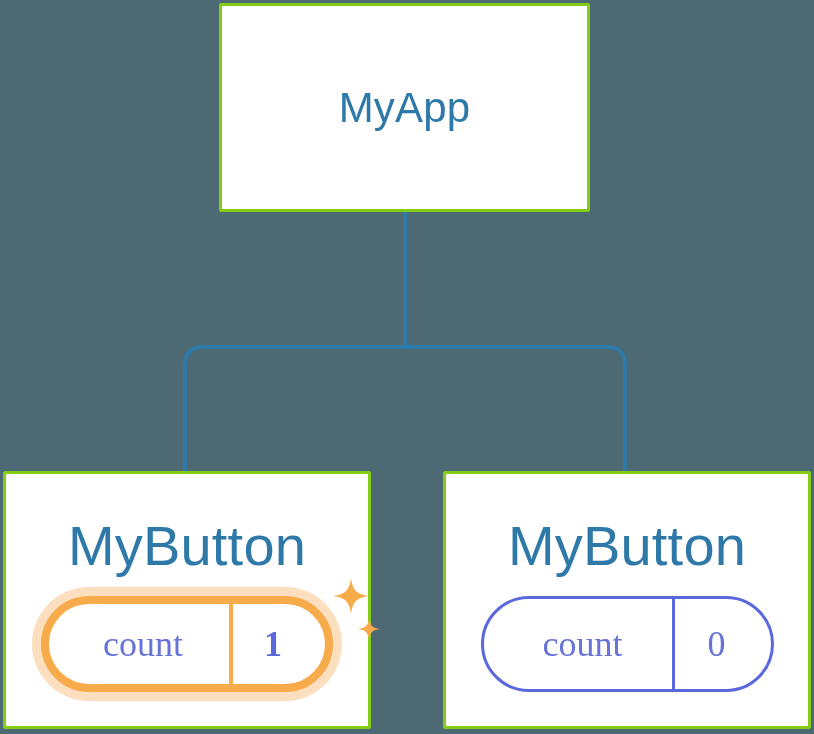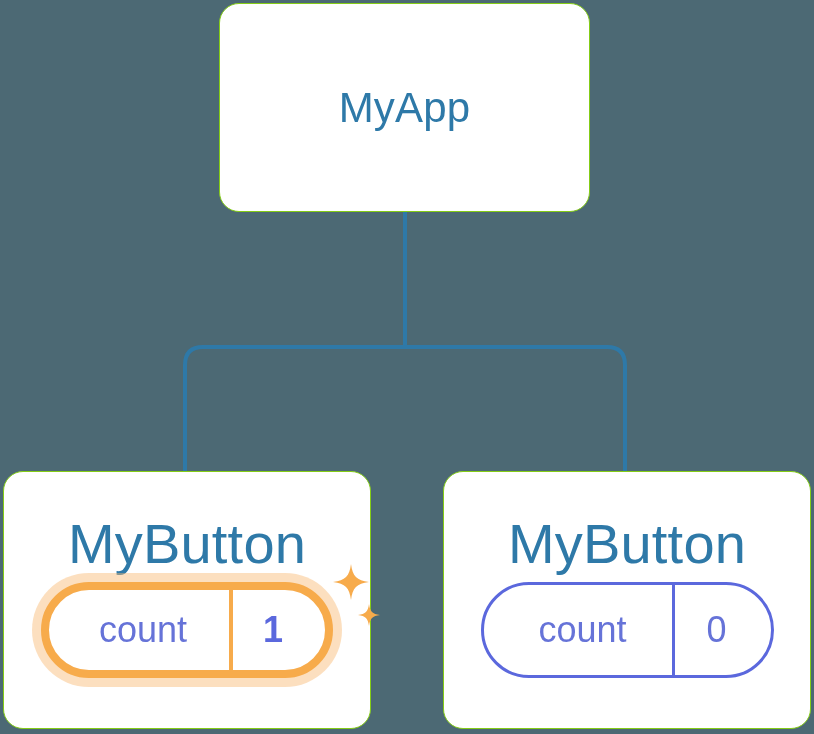--- a/index.html
+++ b/index.html
@@ -25,22 +25,22 @@
     left: 0;
     top: 0;
     width: 814px;
     height: 734px;
   }
 
   
   .card {
     position: absolute;
     background: #ffffff;
-    border: 1px solid #84cc16;
-    border-radius: 20px;
+    border: 3px solid #84cc16;
+    border-radius: 2px;
     box-sizing: border-box;
     display: flex;
     flex-direction: column;
     align-items: center;
   }
   .card-root {
     left: 219px;
     top: 3px;
     width: 371px;
     height: 209px;
@@ -71,24 +71,25 @@
     font-size: 42px;
   }
   .card-child-left .card-title,
   .card-child-right .card-title {
     margin-top: 44px;
   }
 
   
   .pill-wrap {
     position: relative;
-    margin-top: 10px;
+    margin-top: 22px;
     display: flex;
     align-items: center;
     justify-content: center;
+    font-family: Liberation Serif, serif;
   }
 
   .pill {
     position: relative;
     display: flex;
     align-items: stretch;
     height: 96px;
     border-radius: 48px;
     background: #ffffff;
     box-sizing: border-box;

